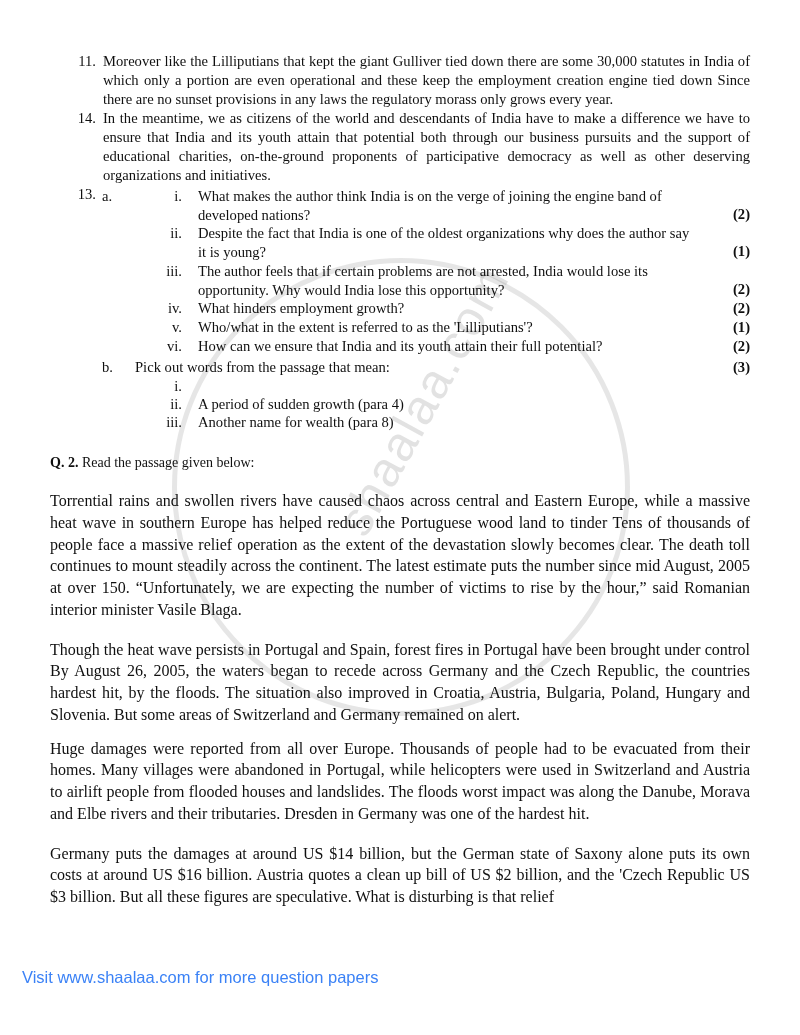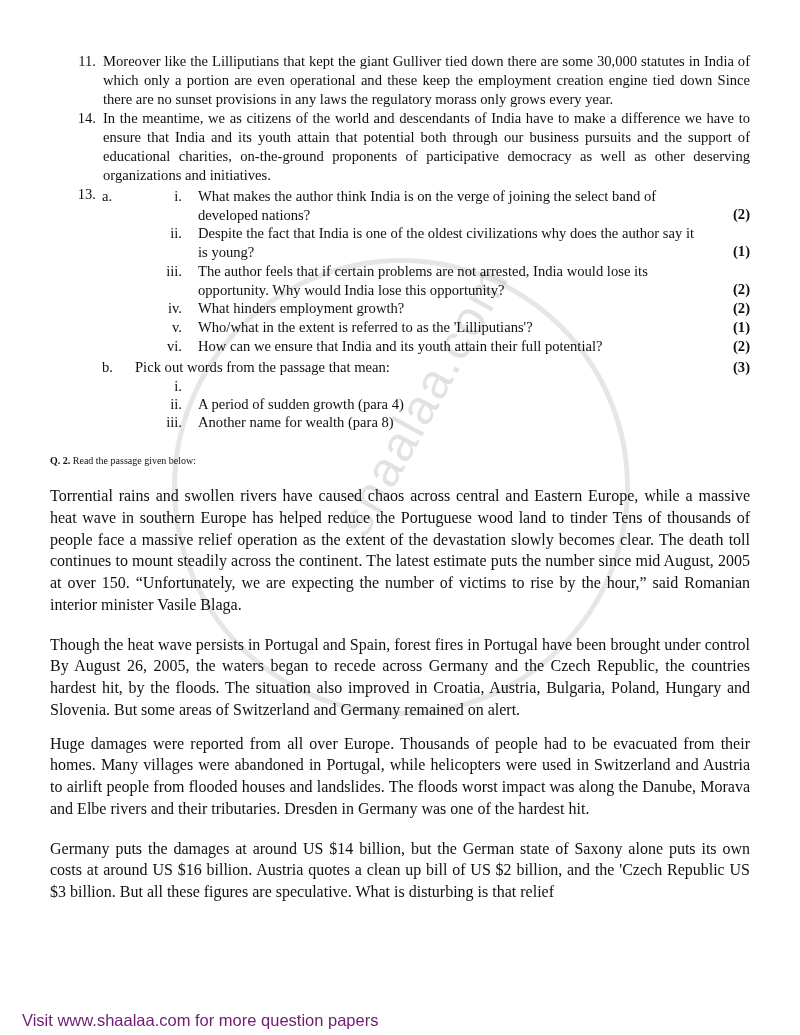--- a/index.html
+++ b/index.html
@@ -132,44 +132,43 @@
     width: 40px;
     text-align: right;
     font-weight: bold;
     font-size: 14.6px;
   }
   .roman-item .qtext { display: block; }
   .roman-item.tight { padding-right: 0; }
 
   
   .qheading {
-    font-size: 10px;
+    font-size: 14px;
     line-height: 1.3;
     margin-top: 22px;
   }
   .qheading b { font-weight: bold; }
 
   .passage {
     font-size: 16px;
     line-height: 1.36;
     text-align: justify;
     margin-top: 18px;
   }
   .passage.tight { margin-top: 12px; }
 
   
   #footer {
     position: absolute;
     left: 22px;
     top: 968px;
     font-family: "Liberation Sans", "DejaVu Sans", sans-serif;
     font-size: 16.5px;
-    color: #701a75;
+    color: #3b82f6;
     z-index: 3;
-    margin-top: 43px;
   }
 </style>
 </head>
 <body>
 
 <div id="watermark-layer">
   <div id="watermark-circle"></div>
   <div id="watermark-text">shaalaa.com</div>
 </div>
 
@@ -191,26 +190,26 @@
     </ul>
 
     <div class="alpha-row">
       <span class="marker">a.</span>
       <span></span>
     </div>
 
     <ul class="roman-list">
       <li class="roman-item">
         <span class="marker">i.</span>
-        <span class="qtext">What makes the author think India is on the verge of joining the select band of developed nations?</span>
+        <span class="qtext">What makes the author think India is on the verge of joining the engine band of developed nations?</span>
         <span class="marks" style="top:18px">(2)</span>
       </li>
       <li class="roman-item">
         <span class="marker">ii.</span>
-        <span class="qtext">Despite the fact that India is one of the oldest civilizations why does the author say it is young?</span>
+        <span class="qtext">Despite the fact that India is one of the oldest organizations why does the author say it is young?</span>
         <span class="marks" style="top:18px">(1)</span>
       </li>
       <li class="roman-item">
         <span class="marker">iii.</span>
         <span class="qtext">The author feels that if certain problems are not arrested, India would lose its opportunity. Why would India lose this opportunity?</span>
         <span class="marks" style="top:18px">(2)</span>
       </li>
       <li class="roman-item">
         <span class="marker">iv.</span>
         <span class="qtext">What hinders employment growth?</span>

